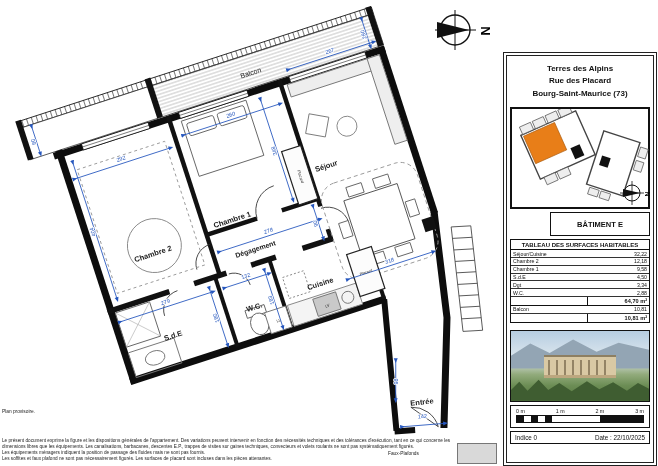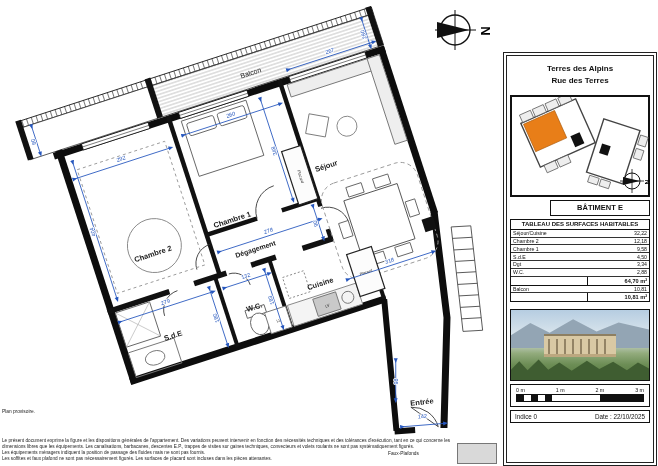--- a/index.html
+++ b/index.html
@@ -7,21 +7,21 @@
           font-family:"Liberation Sans", sans-serif;color:#111;}
   svg text{font-family:"Liberation Sans", sans-serif;}
 
   
   .panel{position:absolute;left:506px;top:55px;width:148px;height:408px;
          border:1px solid #222;outline:1px solid #222;outline-offset:2px;
          background:#fff;box-sizing:border-box;padding:3px;display:flex;flex-direction:column;}
   .panel-sec{border:1px solid #111;box-sizing:border-box;background:#fff;margin-bottom:3px;}
   .addr{padding:4px 2px;text-align:center;font-weight:bold;font-size:8px;line-height:1.55;border:none;}
   .keyplan{height:102px;border:2px solid #111;position:relative;}
-  .bar{height:16px;display:flex;align-items:center;justify-content:center;
+  .bar{height:24px;display:flex;align-items:center;justify-content:center;
        font-weight:bold;font-size:7.5px;margin-left:40px;}
   .tabbox{font-size:5.5px;}
   .tab-title{font-weight:bold;font-size:6px;text-align:center;padding:1.5px 0;border-bottom:1px solid #111;}
   .trow{display:flex;justify-content:space-between;border-bottom:0.5px solid #333;
         padding:0 2px;height:6.8px;align-items:center;font-size:5.2px;}
   .trow-total{display:flex;border-bottom:1px solid #111;height:8px;font-size:5.6px;}
   .trow-total .sp{flex:0 0 55%;border-right:1px solid #111;}
   .trow-total .tv{flex:1;display:flex;align-items:center;justify-content:flex-end;
                   font-weight:bold;padding-right:2px;}
   .photo{height:72px;border:1px solid #111;position:relative;overflow:hidden;
@@ -246,21 +246,22 @@
         <text x="245" y="357">LL</text>
         <text x="296" y="358">LV</text>
       </g>
     </g>
   </svg>
 
   <div class="panel">
 
     <div class="panel-sec addr">
       <div>Terres des Alpins</div>
-      <div>Rue des Terres</div>
+      <div>Rue des Placard</div>
+      <div>Bourg-Saint-Maurice (73)</div>
     </div>
 
     <div class="panel-sec keyplan">
       <svg width="142" height="98" viewBox="0 0 142 98">
         <g transform="rotate(-24 46 36)">
           <rect x="16" y="12" width="60" height="48" fill="#fff" stroke="#444" stroke-width="1.4"></rect>
           <rect x="18" y="14" width="34" height="30" fill="#E87E18" stroke="#a85708" stroke-width="0.6"></rect>
           <rect x="18" y="4" width="12" height="8" fill="#eee" stroke="#555" stroke-width="0.7"></rect>
           <rect x="32" y="4" width="12" height="8" fill="#eee" stroke="#555" stroke-width="0.7"></rect>
           <rect x="46" y="4" width="12" height="8" fill="#eee" stroke="#555" stroke-width="0.7"></rect>

